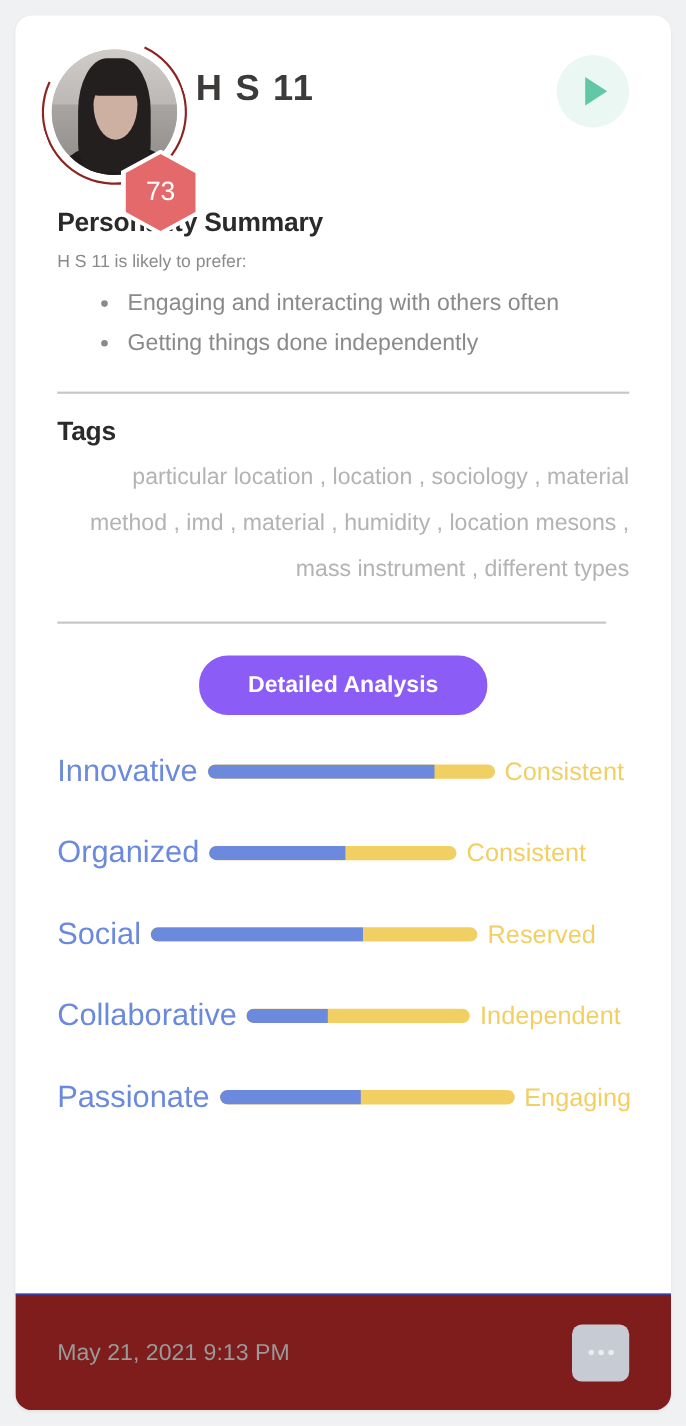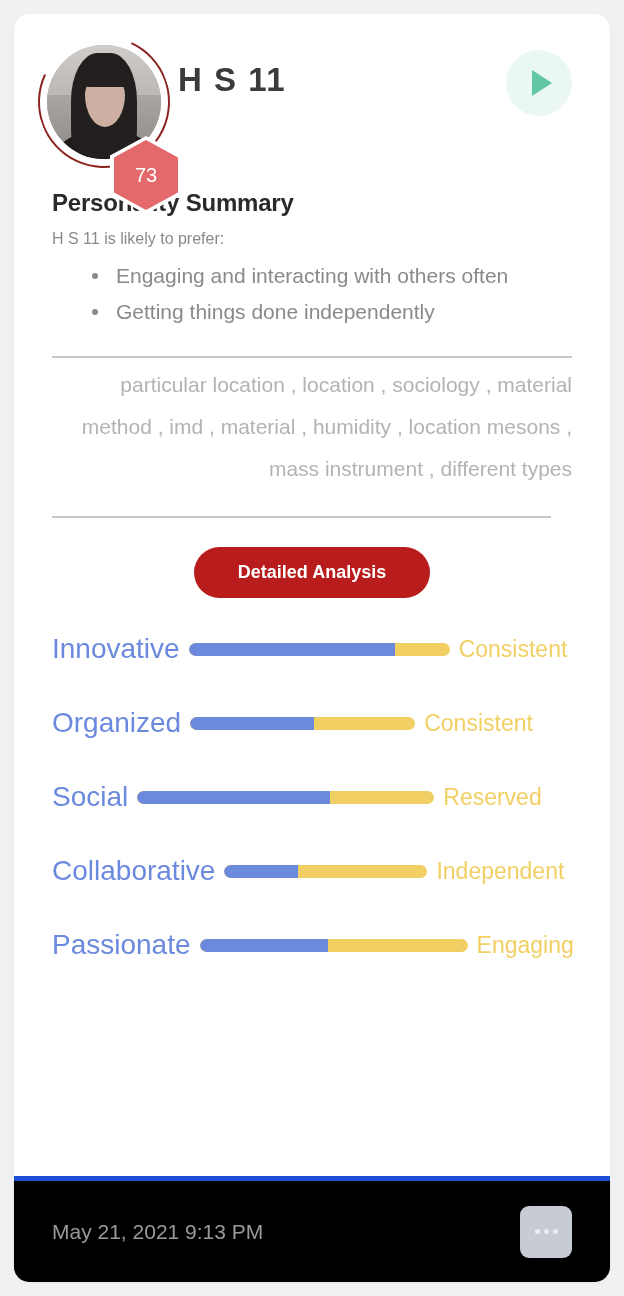--- a/index.html
+++ b/index.html
@@ -111,21 +111,21 @@
   .score-badge .hexborder {
     position: absolute;
     left: -4px; top: -4px; right: -4px; bottom: -4px;
     background: #ffffff;
     clip-path: polygon(50% 0%, 100% 25%, 100% 75%, 50% 100%, 0% 75%, 0% 25%);
     z-index: -1;
   }
   .score-badge .score {
     position: relative;
     color: #ffffff;
-    font-size: 20px;
+    font-size: 24px;
     font-weight: 400;
     z-index: 2;
   }
 
   .profile-title {
     position: absolute;
     left: 164px;
     top: 47px;
     font-size: 33px;
     font-weight: 700;
@@ -212,25 +212,25 @@
     margin-top: 6px;
     text-align: right;
   }
 
   .analysis-row {
     display: flex;
     justify-content: center;
     margin-top: 29px;
   }
   .analysis-btn {
-    background: #b91c1c;
+    background: #8b5cf6;
     color: #ffffff;
     border: none;
     border-radius: 26px;
-    font-size: 18px;
+    font-size: 21px;
     font-weight: 700;
     padding: 15px 44px;
     cursor: pointer;
     font-family: "Liberation Sans", sans-serif;
   }
 
   
   .traits {
     margin-top: 14px;
   }
@@ -262,22 +262,22 @@
   .trait-right {
     font-size: 23px;
     color: #f2cf63;
     white-space: nowrap;
   }
 
   
   .footer {
     flex: 0 0 auto;
     height: 106px;
-    background: #000000;
-    border-top: 5px solid #1d4ed8;
+    background: #7f1d1d;
+    border-top: 1px solid #1d4ed8;
     display: flex;
     align-items: center;
     justify-content: space-between;
     padding: 0 38px;
   }
   .footer-date {
     font-size: 21px;
     color: #9a9a9a;
   }
   .more-btn {
@@ -334,20 +334,21 @@
     <div class="section-heading">Personality Summary</div>
     <div class="summary-lead">H S 11 is likely to prefer:</div>
 
     <ul class="summary-list">
       <li>Engaging and interacting with others often</li>
       <li>Getting things done independently</li>
     </ul>
 
     <div class="divider"></div>
 
+    <div class="section-heading tags-heading">Tags</div>
     <div class="tags-text">particular location , location , sociology , material method , imd , material , humidity , location mesons , mass instrument , different types</div>
 
     <div class="divider short"></div>
 
     <div class="analysis-row">
       <button class="analysis-btn">Detailed Analysis</button>
     </div>
 
     <div class="traits">
 

